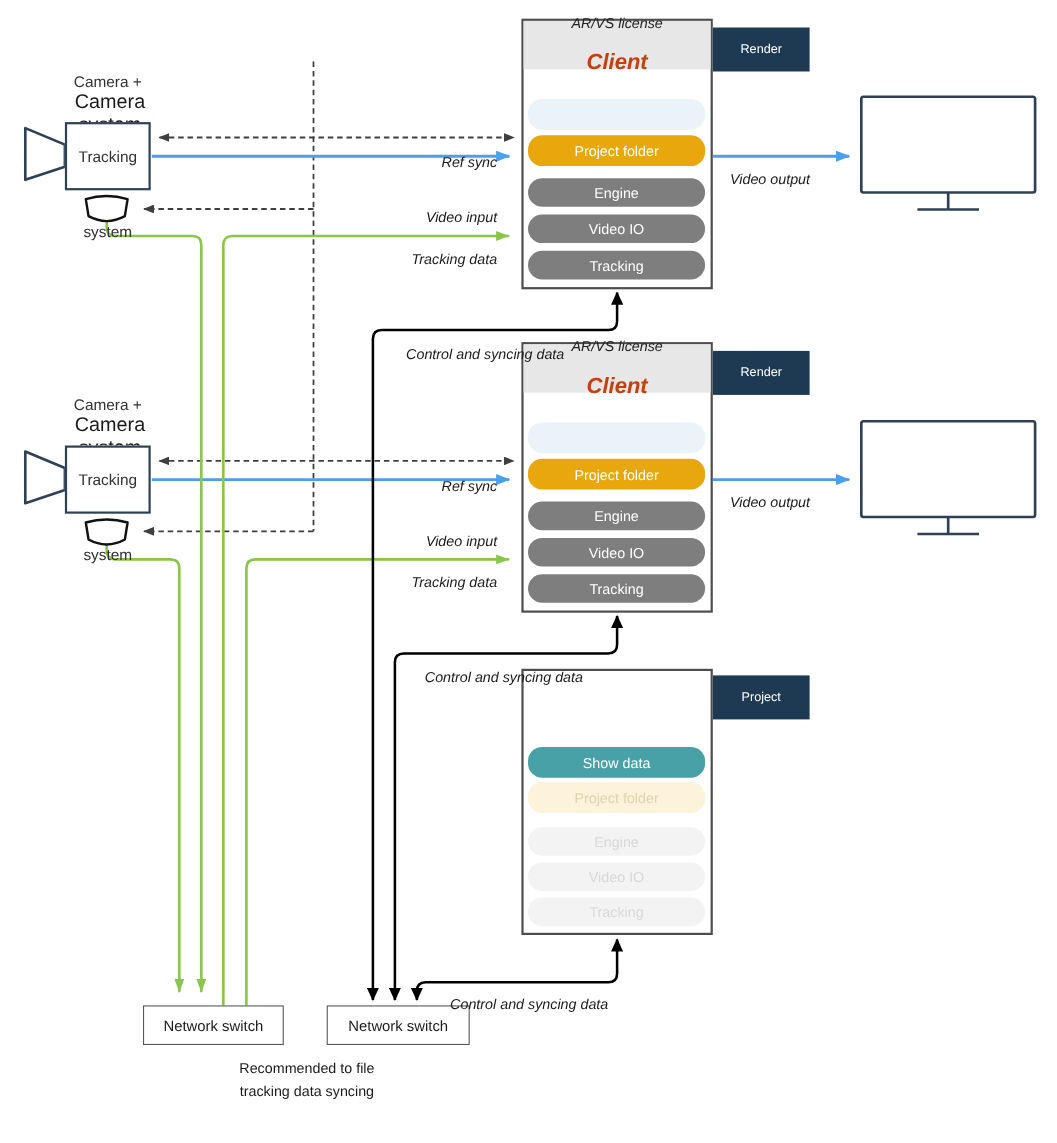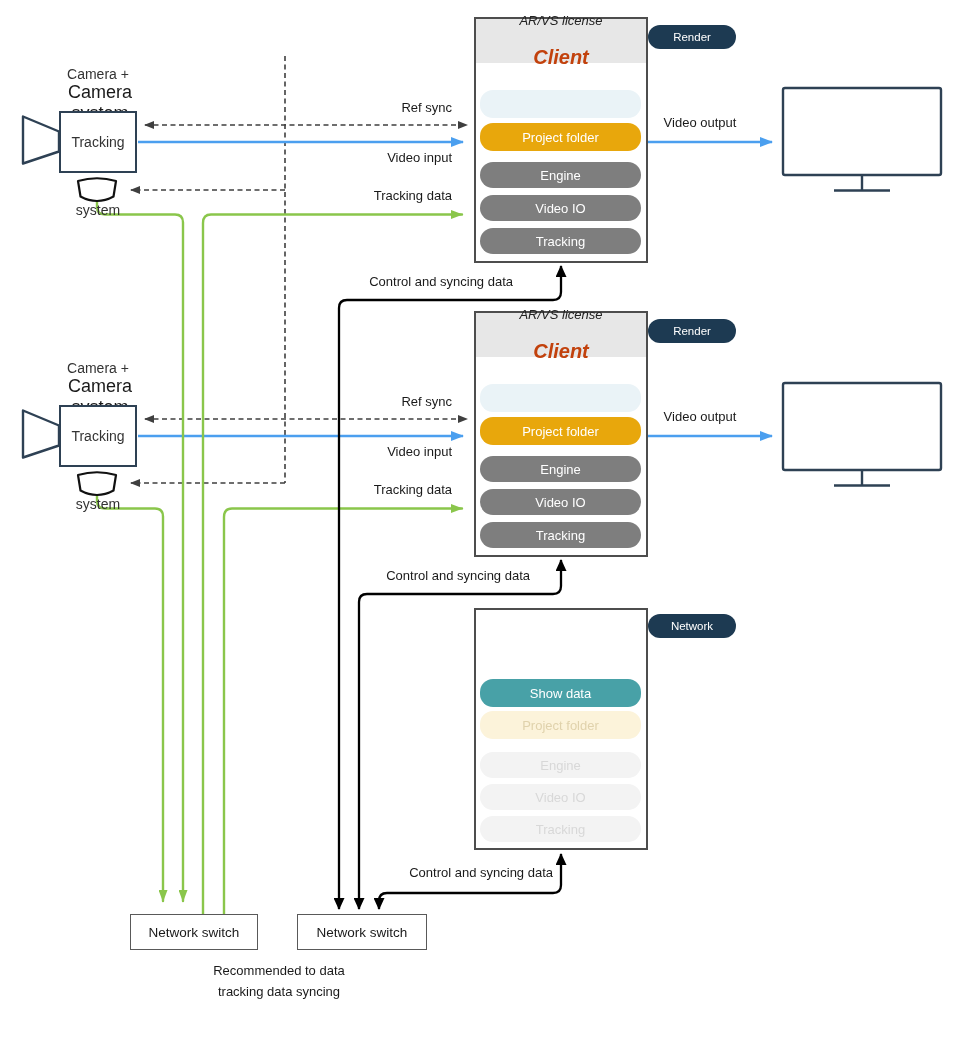--- a/index.html
+++ b/index.html
@@ -15,23 +15,23 @@
   .sys-license{font-size:13px;color:#222;}
   .sys-role{font-size:20px;font-weight:bold;color:#c2410c;}
   .bar{position:absolute;left:4px;width:161px;box-sizing:border-box;text-align:center;
        font-size:13px;color:#fff;display:flex;align-items:center;justify-content:center;border-radius:13px;}
   .bar-blank{background:#EAF3F7;}
   .bar-orange{background:#E8A70C;}
   .bar-gray{background:#7E7E7E;}
   .bar-teal{background:#48A1A7;}
   .bar-cream{background:#FCF3DA;color:#E0D2AC;}
   .bar-faded{background:#F3F3F3;color:#D8D8D8;}
-  .tag{position:absolute;z-index:1;width:88px;height:24px;background:#1D3A52;color:#fff;
-       font-size:11.5px;display:flex;align-items:center;justify-content:center;border-radius:12px;}
-  .edge-label{position:absolute;z-index:2;font-size:13px;color:#1a1a1a;white-space:nowrap;}
+  .tag{position:absolute;z-index:1;width:88px;height:40px;background:#1D3A52;color:#fff;
+       font-size:11.5px;display:flex;align-items:center;justify-content:center;}
+  .edge-label{position:absolute;z-index:2;font-style:italic;font-size:13px;color:#1a1a1a;white-space:nowrap;margin-top:40px;}
   .cam-label{position:absolute;z-index:2;font-size:18px;color:#1a1a1a;width:116px;text-align:center;}
   .cam-body{position:absolute;z-index:2;background:#fff;border:2.4px solid #2E4154;box-sizing:border-box;
        display:flex;flex-direction:column;align-items:center;justify-content:center;
        font-size:14px;line-height:1.45;color:#333;text-align:center;gap:48px;}
   .note{position:absolute;z-index:2;width:180px;text-align:center;font-size:13px;line-height:1.6;color:#1a1a1a;}
 </style>
 </head>
 <body>
 
 <div id="canvas">
@@ -108,21 +108,21 @@
 
   <div class="cam-label" style="left:42px;top:376px;">Camera system</div>
   <div class="cam-body" style="left:59px;top:405px;width:78px;height:62px;">
     <span>Camera +</span>
     <span>Tracking</span>
     <span>system</span>
   </div>
 
   <div class="tag" style="left:648px;top:25px;">Render</div>
   <div class="tag" style="left:648px;top:319px;">Render</div>
-  <div class="tag" style="left:648px;top:614px;">Network</div>
+  <div class="tag" style="left:648px;top:614px;">Project</div>
 
   <div class="sys-box" style="left:474px;top:17px;width:174px;height:246px;">
     <div class="sys-header">
       <div class="sys-license">AR/VS license</div>
       <div class="sys-role">Client</div>
     </div>
     <div class="bar bar-blank" style="top:71px;height:28px;"></div>
     <div class="bar bar-orange" style="top:104px;height:28px;">Project folder</div>
     <div class="bar bar-gray" style="top:143px;height:26px;">Engine</div>
     <div class="bar bar-gray" style="top:176px;height:26px;">Video IO</div>
@@ -150,21 +150,21 @@
   </div>
 
   <div class="box abs" style="left:130px;top:914px;width:128px;height:36px;">
     <span>Network switch</span>
   </div>
   <div class="box abs" style="left:297px;top:914px;width:130px;height:36px;">
     <span>Network switch</span>
   </div>
 
   <div class="note" style="left:189px;top:961px;">
-    <div>Recommended to data</div>
+    <div>Recommended to file</div>
     <div>tracking data syncing</div>
   </div>
 
   <div class="edge-label" style="left:300px;top:100px;width:152px;text-align:right;">Ref sync</div>
   <div class="edge-label" style="left:300px;top:150px;width:152px;text-align:right;">Video input</div>
   <div class="edge-label" style="left:300px;top:188px;width:152px;text-align:right;">Tracking data</div>
   <div class="edge-label" style="left:650px;top:115px;width:100px;text-align:center;">Video output</div>
   <div class="edge-label" style="left:328px;top:274px;width:185px;text-align:right;">Control and syncing data</div>
 
   <div class="edge-label" style="left:300px;top:394px;width:152px;text-align:right;">Ref sync</div>

